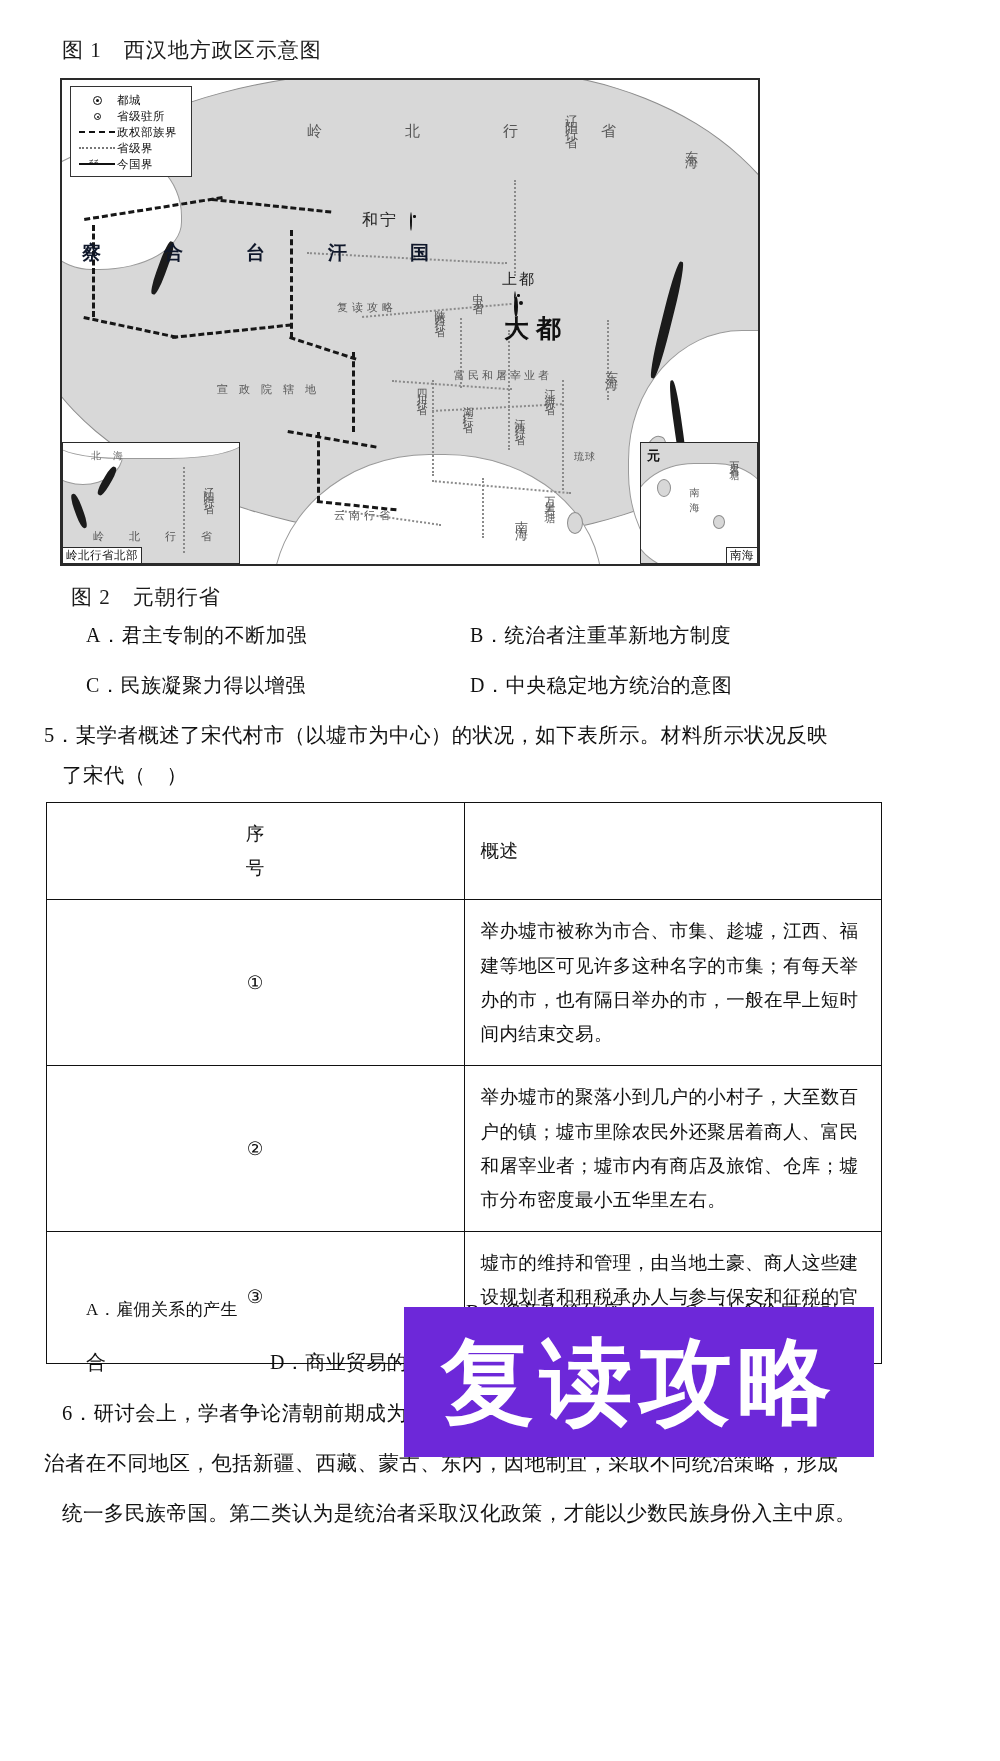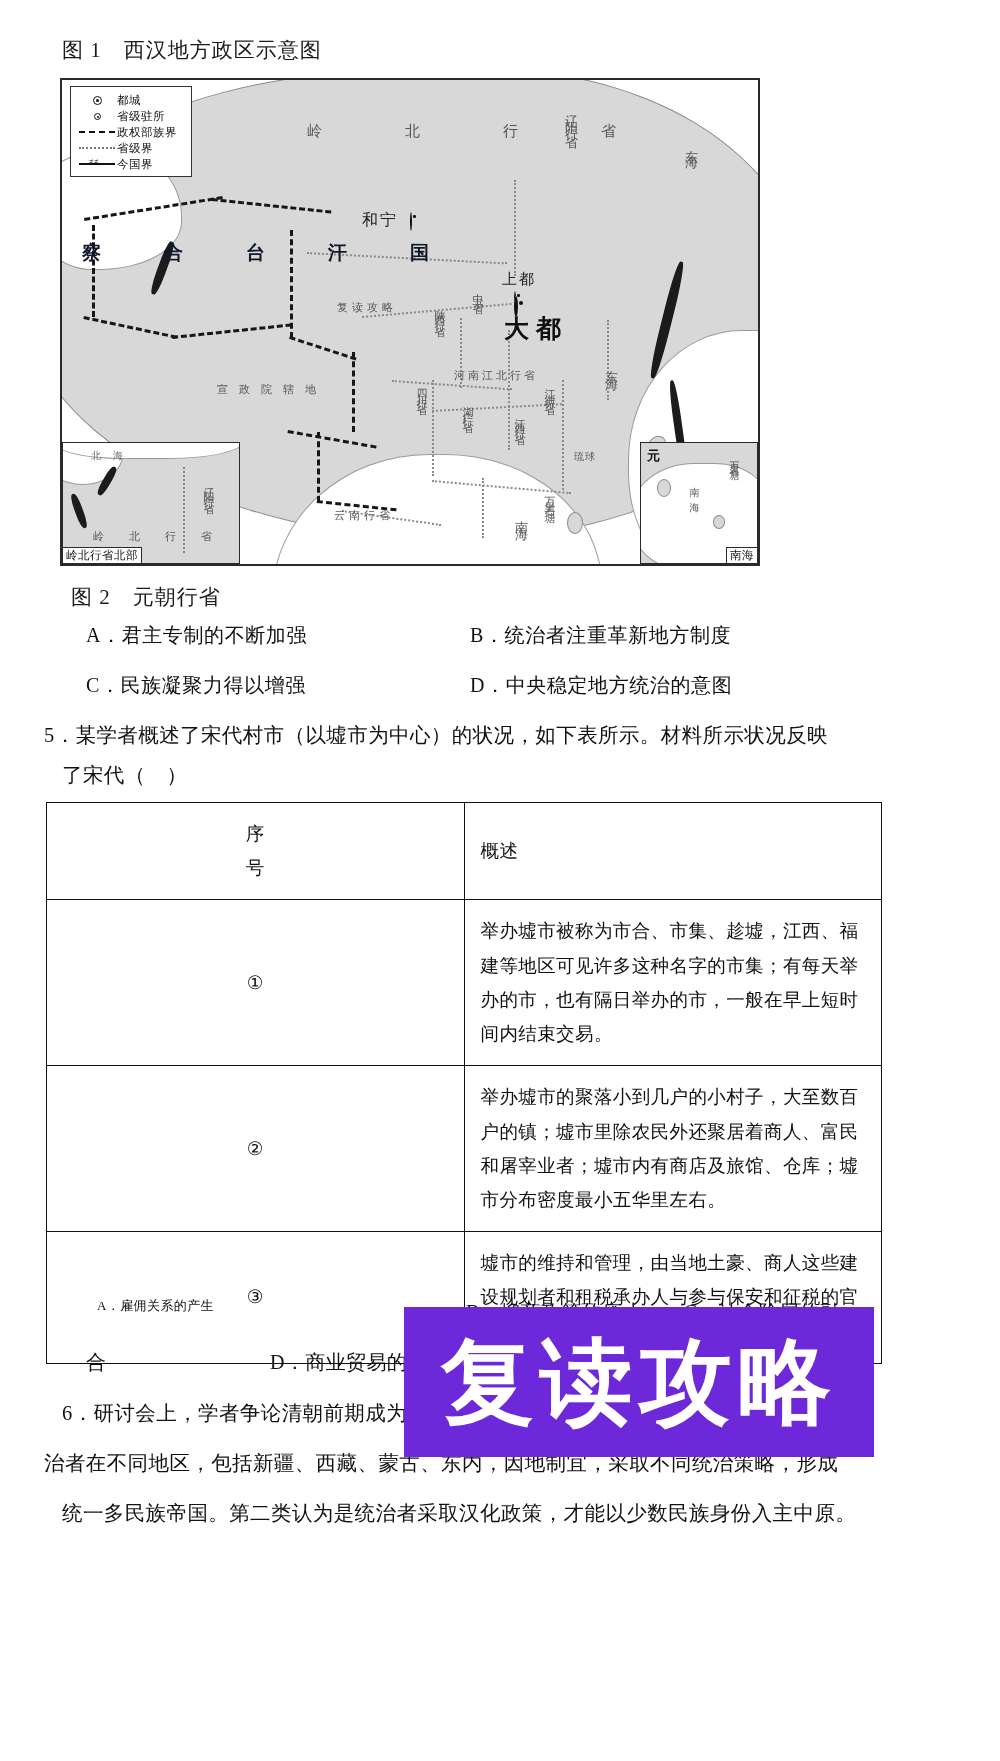--- a/index.html
+++ b/index.html
@@ -336,21 +336,21 @@
     </div>
 
     <div class="mlabel v sm" style="left:408px; top:204px;">中书省</div>
 
     <div class="mlabel sm" style="left:275px; top:220px; letter-spacing:4px;">复读攻略</div>
 
     <div class="mlabel v sm" style="left:370px; top:222px;">陕西行省</div>
 
     <div class="mlabel sm" style="left:155px; top:302px; letter-spacing:11px;">宣政院辖地</div>
 
-    <div class="mlabel sm" style="left:392px; top:288px; letter-spacing:3px;">河南江北行省</div>
+    <div class="mlabel sm" style="left:392px; top:288px; letter-spacing:3px;">富民和屠宰业者</div>
 
     <div class="mlabel v sm" style="left:352px; top:300px;">四川行省</div>
 
     <div class="mlabel v sm" style="left:398px; top:318px;">湖广行省</div>
 
     <div class="mlabel v sm" style="left:480px; top:300px;">江浙行省</div>
 
     <div class="mlabel v sm" style="left:450px; top:330px;">江西行省</div>
 
     <div class="mlabel sm" style="left:272px; top:400px; letter-spacing:4px;margin-top:28px;">云南行省</div>
@@ -415,21 +415,21 @@
         <td class="idx">②</td>
         <td>举办墟市的聚落小到几户的小村子，大至数百户的镇；墟市里除农民外还聚居着商人、富民和屠宰业者；墟市内有商店及旅馆、仓库；墟市分布密度最小五华里左右。</td>
       </tr>
       <tr>
         <td class="idx">③</td>
         <td>墟市的维持和管理，由当地土豪、商人这些建设规划者和租税承办人与参与保安和征税的官府双方在利害关系一致的基础上共同担负。</td>
       </tr>
     </tbody>
   </table>
 
-  <div class="qline" style="left:86px; top:1295px; font-size:13px;margin-left:11px;">A．雇佣关系的产生</div>
+  <div class="qline" style="left:86px; top:1295px; font-size:17px;">A．雇佣关系的产生</div>
   <div class="qline" style="left:466px; top:1295px; font-size:20px;">B．抑商政策的废止　　C．社会阶层的融</div>
   <div class="qline" style="left:86px; top:1345px; font-size:20px;">合</div>
   <div class="qline" style="left:270px; top:1345px; font-size:20px;">D．商业贸易的繁荣</div>
 
   <div class="qline" style="left:62px; top:1396px; width:920px;">6．研讨会上，学者争论清朝前期成为统一多民族国家的原因。第一类认为是统</div>
   <div class="qline" style="left:44px; top:1446px; width:940px;">治者在不同地区，包括新疆、西藏、蒙古、东内，因地制宜，采取不同统治策略，形成</div>
   <div class="qline" style="left:62px; top:1496px; width:920px;">统一多民族帝国。第二类认为是统治者采取汉化政策，才能以少数民族身份入主中原。</div>
 
   <div class="watermark">
     <span class="wm-text">复读攻略</span>

